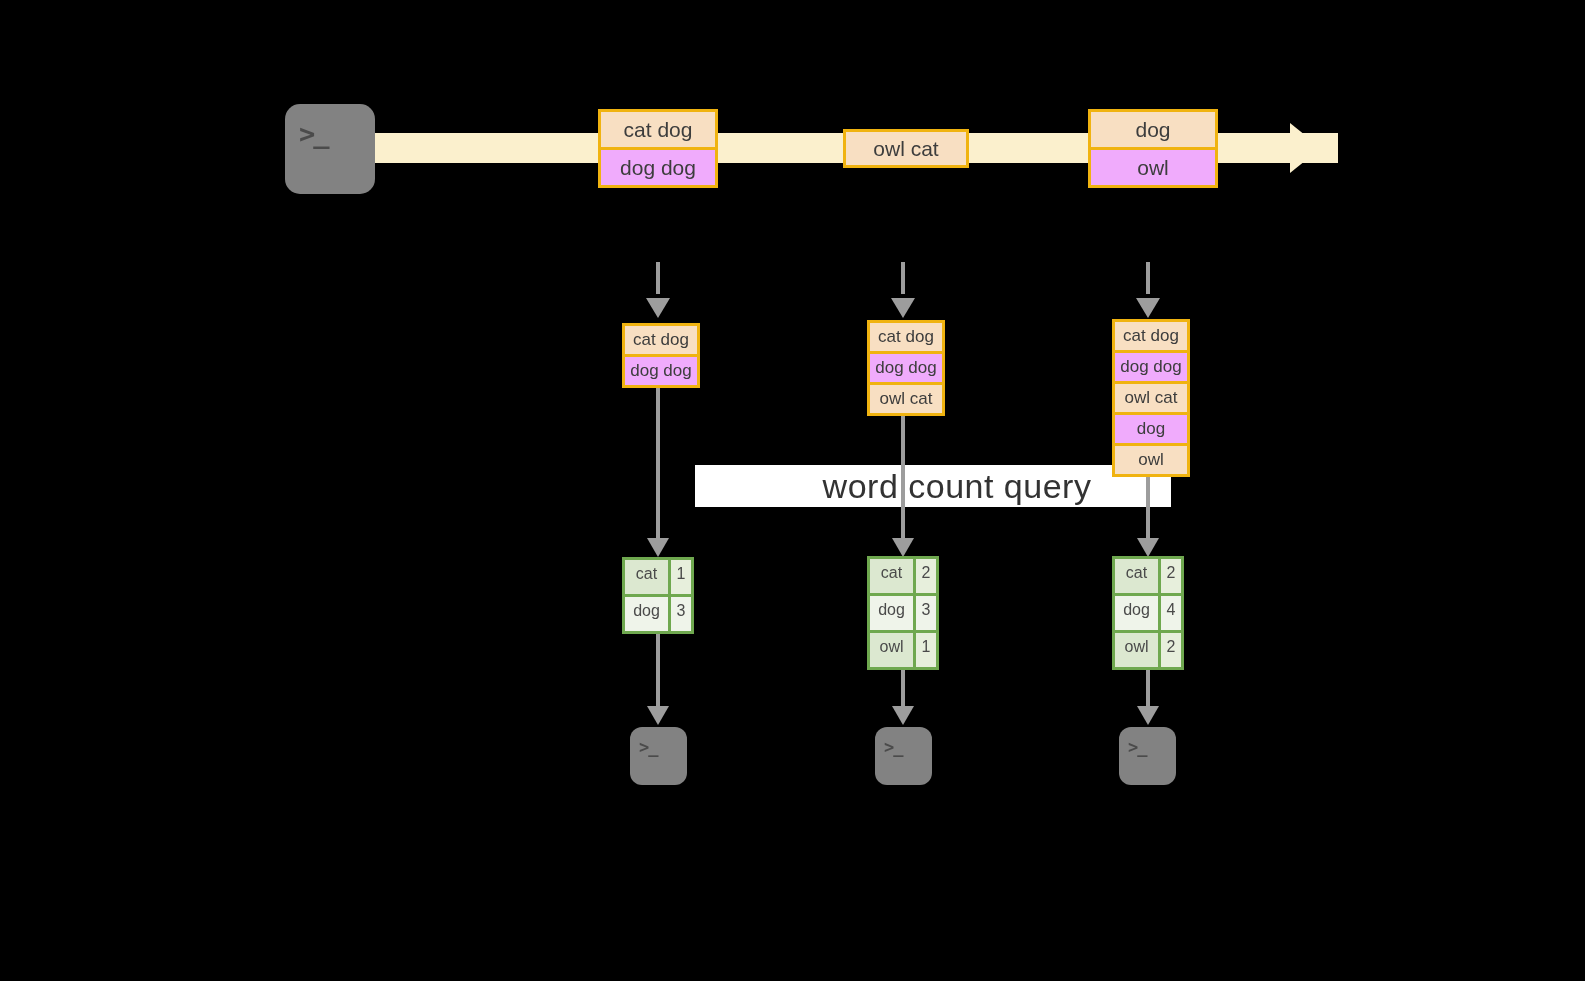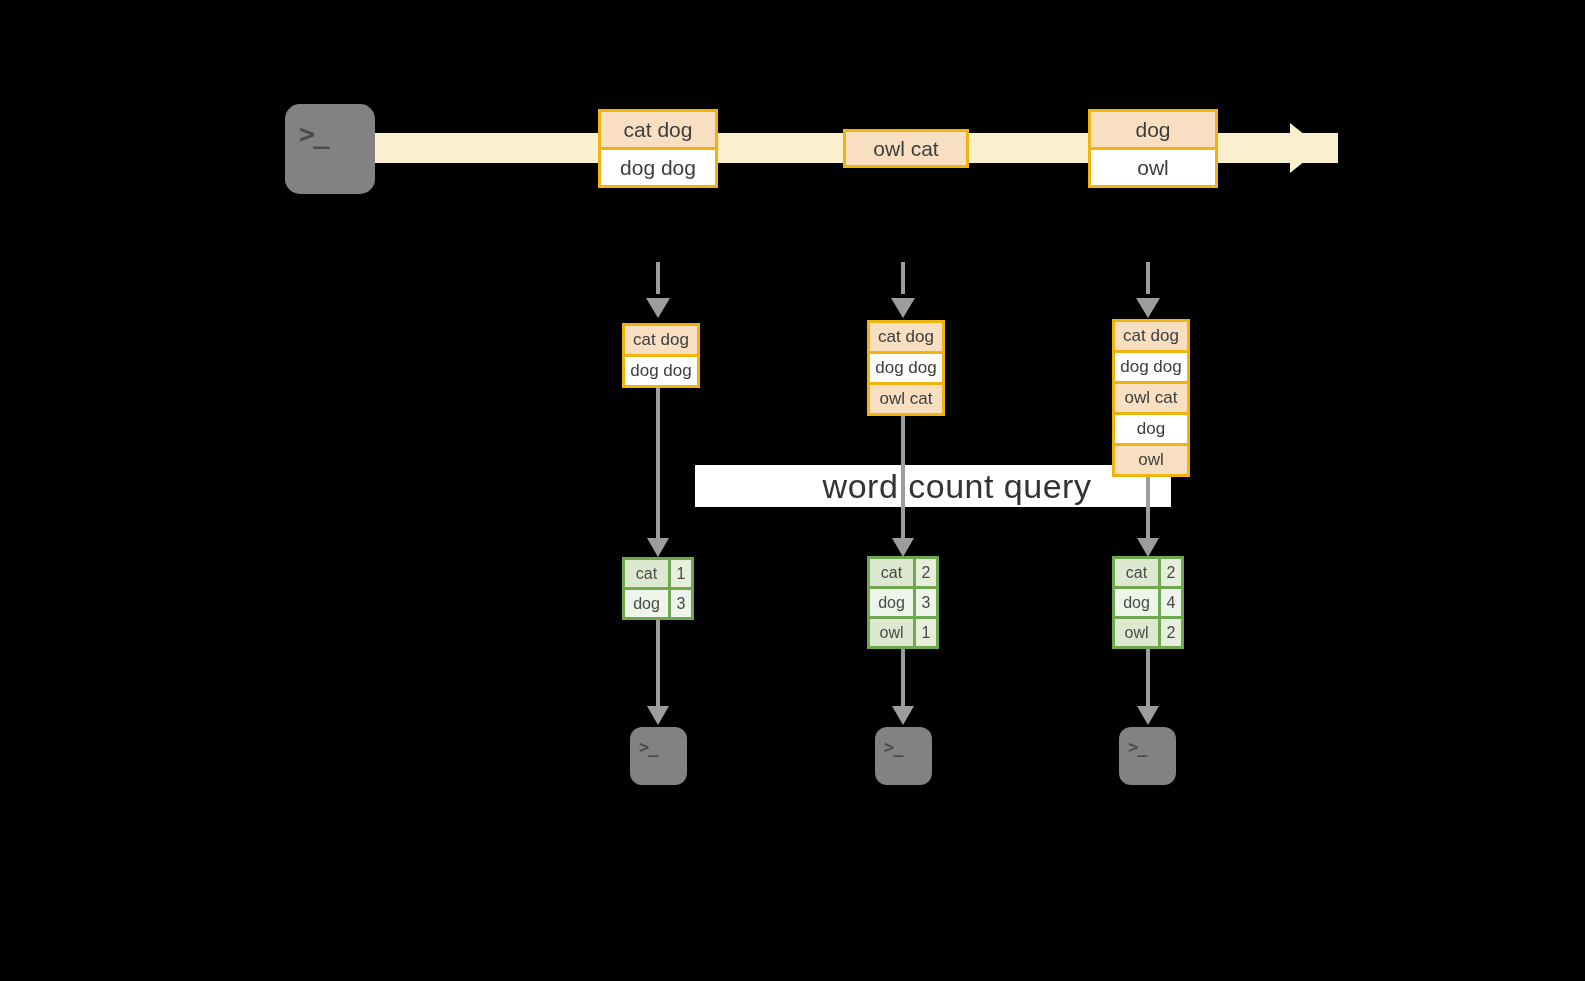--- a/index.html
+++ b/index.html
@@ -29,21 +29,21 @@
     left:1290px;top:123px;width:0;height:0;z-index:0;
     border-top:25px solid transparent;border-bottom:25px solid transparent;
     border-left:31px solid #fbf0cd;
   }
 
   
   .obox{position:absolute;border:3px solid #f0b310;z-index:3;text-align:center;}
   .obox .row{border-top:3px solid #f0b310;}
   .obox .row:first-child{border-top:none;}
   .fill-a{background:#f8dfc2;}
-  .fill-b{background:#ffffff;}
+  .fill-b{background:#f0abfc;}
   .event .row{height:35px;line-height:35px;font-size:21px;}
   .event-single .row{height:33px;line-height:33px;font-size:21px;}
   .state .row{height:28px;line-height:28px;font-size:17px;}
 
   
   .aline{position:absolute;width:4px;background:#9d9d9d;z-index:2;}
   .ahead{
     position:absolute;width:0;height:0;z-index:2;
     border-left:11px solid transparent;border-right:11px solid transparent;
     border-top:19px solid #9d9d9d;
@@ -58,21 +58,21 @@
   .query-band{
     left:695px;top:465px;width:428px;height:42px;background:#ffffff;z-index:1;
     display:flex;align-items:center;justify-content:center;
   }
   .query-band span{font-size:34px;color:#333;letter-spacing:0.5px;white-space:nowrap;}
 
   
   .gtable{position:absolute;border:3px solid #6fa84f;z-index:3;width:66px;}
   .grow{display:flex;border-top:3px solid #6fa84f;}
   .grow:first-child{border-top:none;}
-  .gw,.gc{height:27px;line-height:27px;font-size:16px;text-align:center;color:#4a4a4a;}
+  .gw,.gc{height:34px;line-height:27px;font-size:16px;text-align:center;color:#4a4a4a;}
   .gw{width:43px;}
   .gc{width:20px;border-left:3px solid #6fa84f;}
   .grow-a .gw{background:#dce8d0;} .grow-a .gc{background:#e7efdc;}
   .grow-b .gw{background:#eff4ea;} .grow-b .gc{background:#eff4ea;}
 </style>
 </head>
 <body>
 
 <div class="canvas">
 

